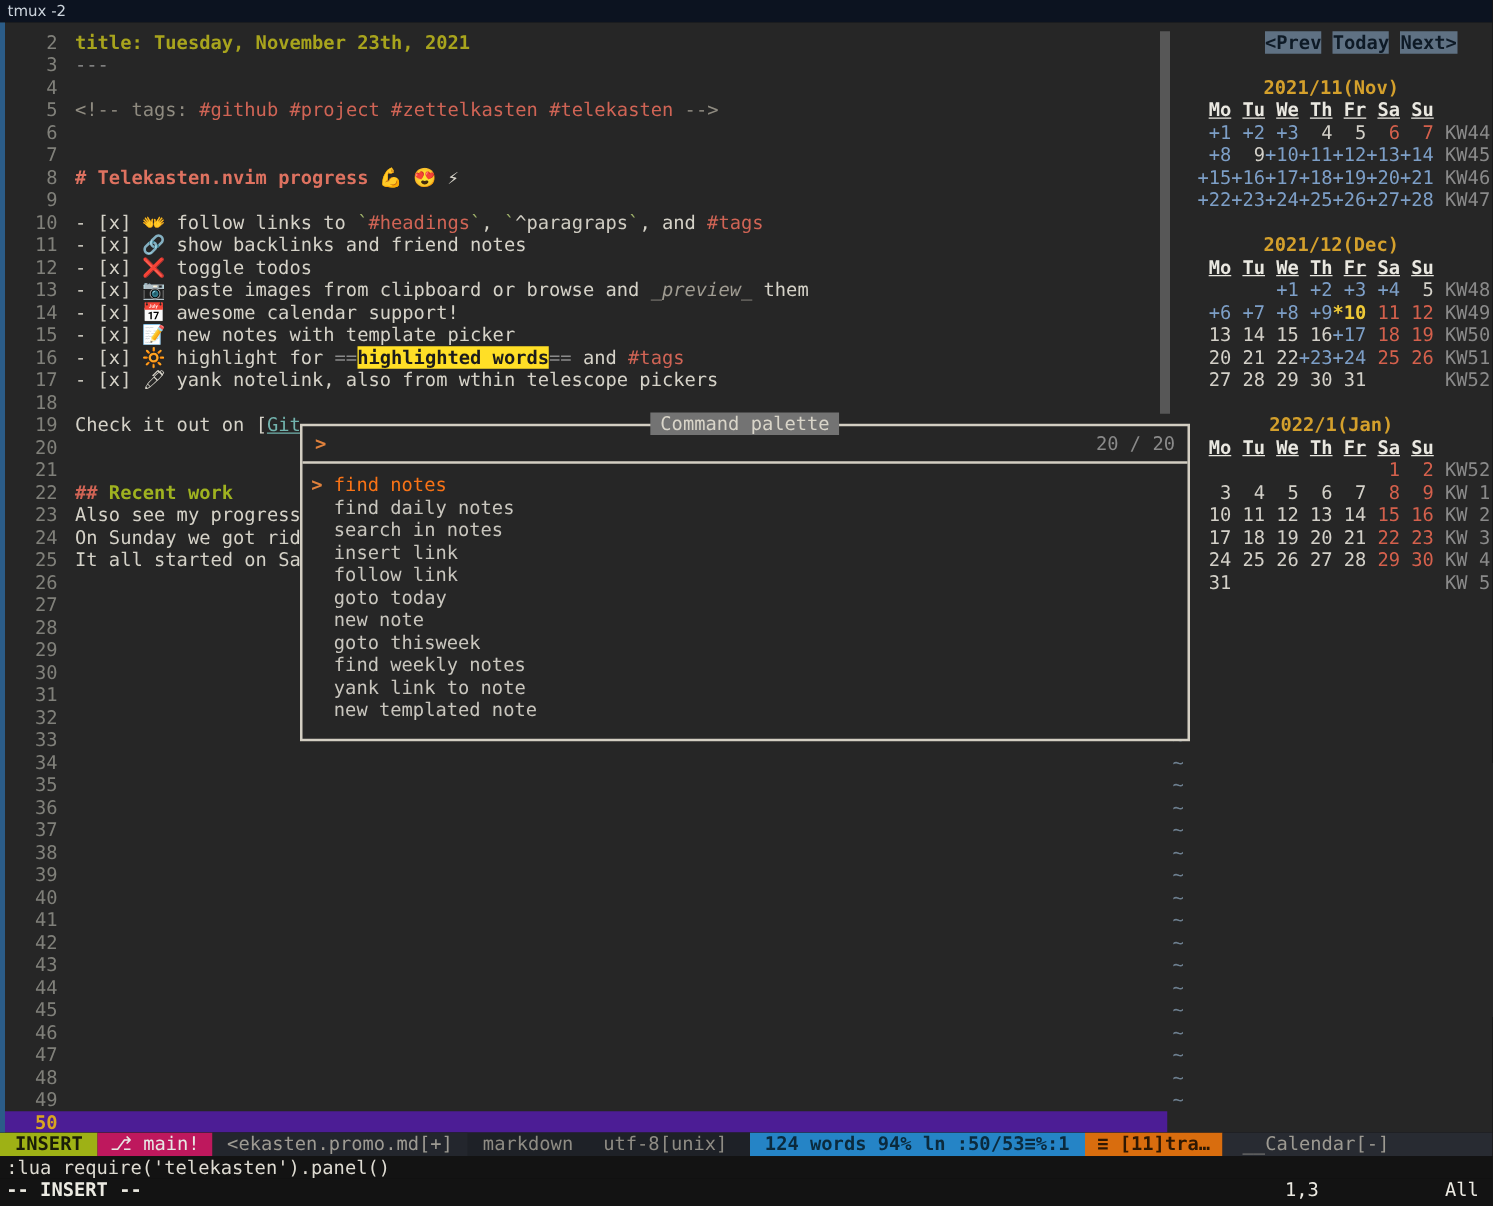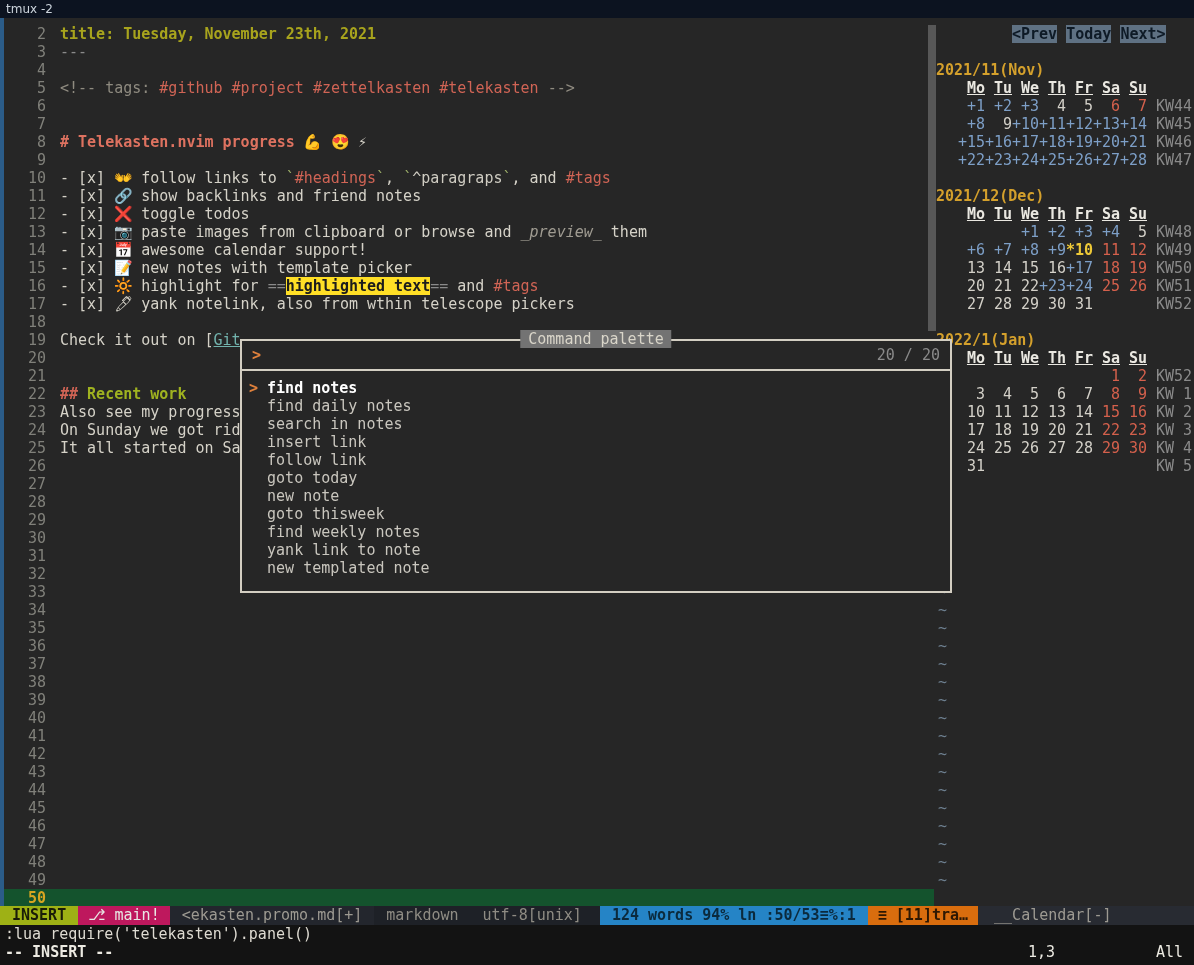--- a/index.html
+++ b/index.html
@@ -10,21 +10,21 @@
   .titlebar{position:absolute;top:0;left:0;width:1194px;height:18px;background:#0c1320;
     color:#ccd4dc;font-family:"DejaVu Sans",sans-serif;font-size:12px;line-height:18px;padding-left:6px}
 
   .main{position:absolute;top:18px;left:0;width:1194px;height:888px;background:#262626}
   .left-strip{position:absolute;left:0;top:0;width:4px;height:888px;background:#2b5c88;z-index:3}
 
   .editor{position:absolute;left:4px;top:0;width:930px;height:888px;padding-top:7px;overflow:hidden}
   .line{display:flex;height:18px;white-space:pre}
   .gutter{width:56px;flex:none;text-align:right;padding-right:14px;color:#80807a}
   .ltext{white-space:pre}
-  .cursorline{background:#14532d}
+  .cursorline{background:#4c1d95}
   .cursorline .gutter{color:#d7a521;font-weight:bold}
 
   .c-title{color:#a8a41d;font-weight:bold}
   .c-punct{color:#8a8a8a}
   .c-comment{color:#8f8b80}
   .c-tag{color:#d06455}
   .c-h1{color:#de7260;font-weight:bold}
   .c-h2marker{color:#d06455;font-weight:bold}
   .c-h2{color:#9fb220;font-weight:bold}
   .c-fg{color:#d5d2c8}
@@ -34,41 +34,41 @@
   .c-hl{background:#ffdf26;color:#1c1c1c;font-weight:bold}
   .c-link{color:#72b3ad;text-decoration:underline}
   .c-emoji{display:inline-block;width:18px;overflow:visible}
 
   .scrollthumb{position:absolute;left:928px;top:7px;width:8px;height:306px;background:#575757;z-index:2}
 
   .rightpane{position:absolute;left:936px;top:0;width:258px;height:888px;padding-top:7px;overflow:hidden}
   .crow{height:18px;white-space:pre;padding-left:22px}
   .cal-nav{padding-left:76px}
   .navbtn{background:#5f7183;color:#0e1a26;font-weight:bold}
-  .cal-title{padding-left:0;text-align:left;color:#d4a02c;font-weight:bold}
+  .cal-title{padding-left:0;text-align:center;color:#d4a02c;font-weight:bold}
   .cell{display:inline-block;width:27px;text-align:right;white-space:pre}
   .cell-hdr{color:#eae8e1;font-weight:bold;text-decoration:underline}
   .cell-link{color:#7d9fc7}
   .cell-day{color:#d3d0c8}
   .cell-we{color:#d4604c}
   .cell-today{color:#eec937;font-weight:bold}
   .kw{color:#8a8a8a}
   .cal-tilde{padding-left:2px;color:#6d7f8f}
 
   .popup{position:absolute;left:240px;top:321px;width:712px;background:#262626;
     border:2px solid #d3cec2;z-index:5}
   .legend{position:absolute;top:-11px;left:50%;transform:translateX(-50%);
     background:#737373;padding:0 8px;color:#d9d5c9;white-space:pre}
   .prow{display:flex;height:30px;align-items:center;border-bottom:2px solid #d3cec2;padding:0 10px}
   .pcaret{color:#e0813c;font-weight:bold}
   .pcount{margin-left:auto;color:#8a8a8a}
   .presults{padding:8px 0 14px}
   .pitem{height:18px;white-space:pre;padding-left:7px;color:#c9c6be}
   .pprefix{color:#e0813c;font-weight:bold}
-  .pitem.sel .plabel{color:#ffffff;font-weight:bold}
+  .pitem.sel .plabel{color:#f97316;font-weight:normal}
 
   .statusbar{position:absolute;top:906px;left:0;width:1194px;height:19px;background:#1e2127;
     display:flex;line-height:19px;overflow:hidden}
   .seg{white-space:pre;flex:none}
   .seg-mode{background:#9eb115;color:#1a1c08;font-weight:bold;padding:0 12px}
   .seg-branch{background:#be185d;color:#e8e8e4;padding:0 10px}
   .seg-file{background:#23262d;color:#9d9a92;padding:0 12px}
   .spacer{flex:1}
   .seg-ft{color:#8f8c84;padding:0 12px}
   .seg-enc{color:#8f8c84;padding:0 12px;margin-right:6px}
@@ -104,21 +104,21 @@
           <div class="line"><span class="gutter">6</span><span class="ltext"></span></div>
           <div class="line"><span class="gutter">7</span><span class="ltext"></span></div>
           <div class="line"><span class="gutter">8</span><span class="ltext"><span class="c-h1"># Telekasten.nvim progress </span><span class="c-emoji">💪</span><span class="c-fg"> </span><span class="c-emoji">😍</span><span class="c-fg"> </span><span class="c-emoji">⚡</span></span></div>
           <div class="line"><span class="gutter">9</span><span class="ltext"></span></div>
           <div class="line"><span class="gutter">10</span><span class="ltext"><span class="c-fg">- [x] </span><span class="c-emoji">👐</span><span class="c-fg"> follow links to </span><span class="c-code">`</span><span class="c-tag">#headings</span><span class="c-code">`</span><span class="c-fg">, </span><span class="c-code">`</span><span class="c-codetext">^paragraps</span><span class="c-code">`</span><span class="c-fg">, and </span><span class="c-tag">#tags</span></span></div>
           <div class="line"><span class="gutter">11</span><span class="ltext"><span class="c-fg">- [x] </span><span class="c-emoji">🔗</span><span class="c-fg"> show backlinks and friend notes</span></span></div>
           <div class="line"><span class="gutter">12</span><span class="ltext"><span class="c-fg">- [x] </span><span class="c-emoji">❌</span><span class="c-fg"> toggle todos</span></span></div>
           <div class="line"><span class="gutter">13</span><span class="ltext"><span class="c-fg">- [x] </span><span class="c-emoji">📷</span><span class="c-fg"> paste images from clipboard or browse and </span><span class="c-em">_preview_</span><span class="c-fg"> them</span></span></div>
           <div class="line"><span class="gutter">14</span><span class="ltext"><span class="c-fg">- [x] </span><span class="c-emoji">📅</span><span class="c-fg"> awesome calendar support!</span></span></div>
           <div class="line"><span class="gutter">15</span><span class="ltext"><span class="c-fg">- [x] </span><span class="c-emoji">📝</span><span class="c-fg"> new notes with template picker</span></span></div>
-          <div class="line"><span class="gutter">16</span><span class="ltext"><span class="c-fg">- [x] </span><span class="c-emoji">🔆</span><span class="c-fg"> highlight for </span><span class="c-punct">==</span><span class="c-hl">highlighted text</span><span class="c-punct">==</span><span class="c-fg"> and </span><span class="c-tag">#tags</span></span></div>
+          <div class="line"><span class="gutter">16</span><span class="ltext"><span class="c-fg">- [x] </span><span class="c-emoji">🔆</span><span class="c-fg"> highlight for </span><span class="c-punct">==</span><span class="c-hl">highlighted words</span><span class="c-punct">==</span><span class="c-fg"> and </span><span class="c-tag">#tags</span></span></div>
           <div class="line"><span class="gutter">17</span><span class="ltext"><span class="c-fg">- [x] </span><span class="c-emoji">🖊</span><span class="c-fg"> yank notelink, also from wthin telescope pickers</span></span></div>
           <div class="line"><span class="gutter">18</span><span class="ltext"></span></div>
           <div class="line"><span class="gutter">19</span><span class="ltext"><span class="c-fg">Check it out on </span><span class="c-fg">[</span><span class="c-link">Git</span></span></div>
           <div class="line"><span class="gutter">20</span><span class="ltext"></span></div>
           <div class="line"><span class="gutter">21</span><span class="ltext"></span></div>
           <div class="line"><span class="gutter">22</span><span class="ltext"><span class="c-h2marker">##</span><span class="c-fg"> </span><span class="c-h2">Recent work</span></span></div>
           <div class="line"><span class="gutter">23</span><span class="ltext"><span class="c-fg">Also see my progress</span></span></div>
           <div class="line"><span class="gutter">24</span><span class="ltext"><span class="c-fg">On Sunday we got rid</span></span></div>
           <div class="line"><span class="gutter">25</span><span class="ltext"><span class="c-fg">It all started on Sa</span></span></div>
           <div class="line"><span class="gutter">26</span><span class="ltext"></span></div>

